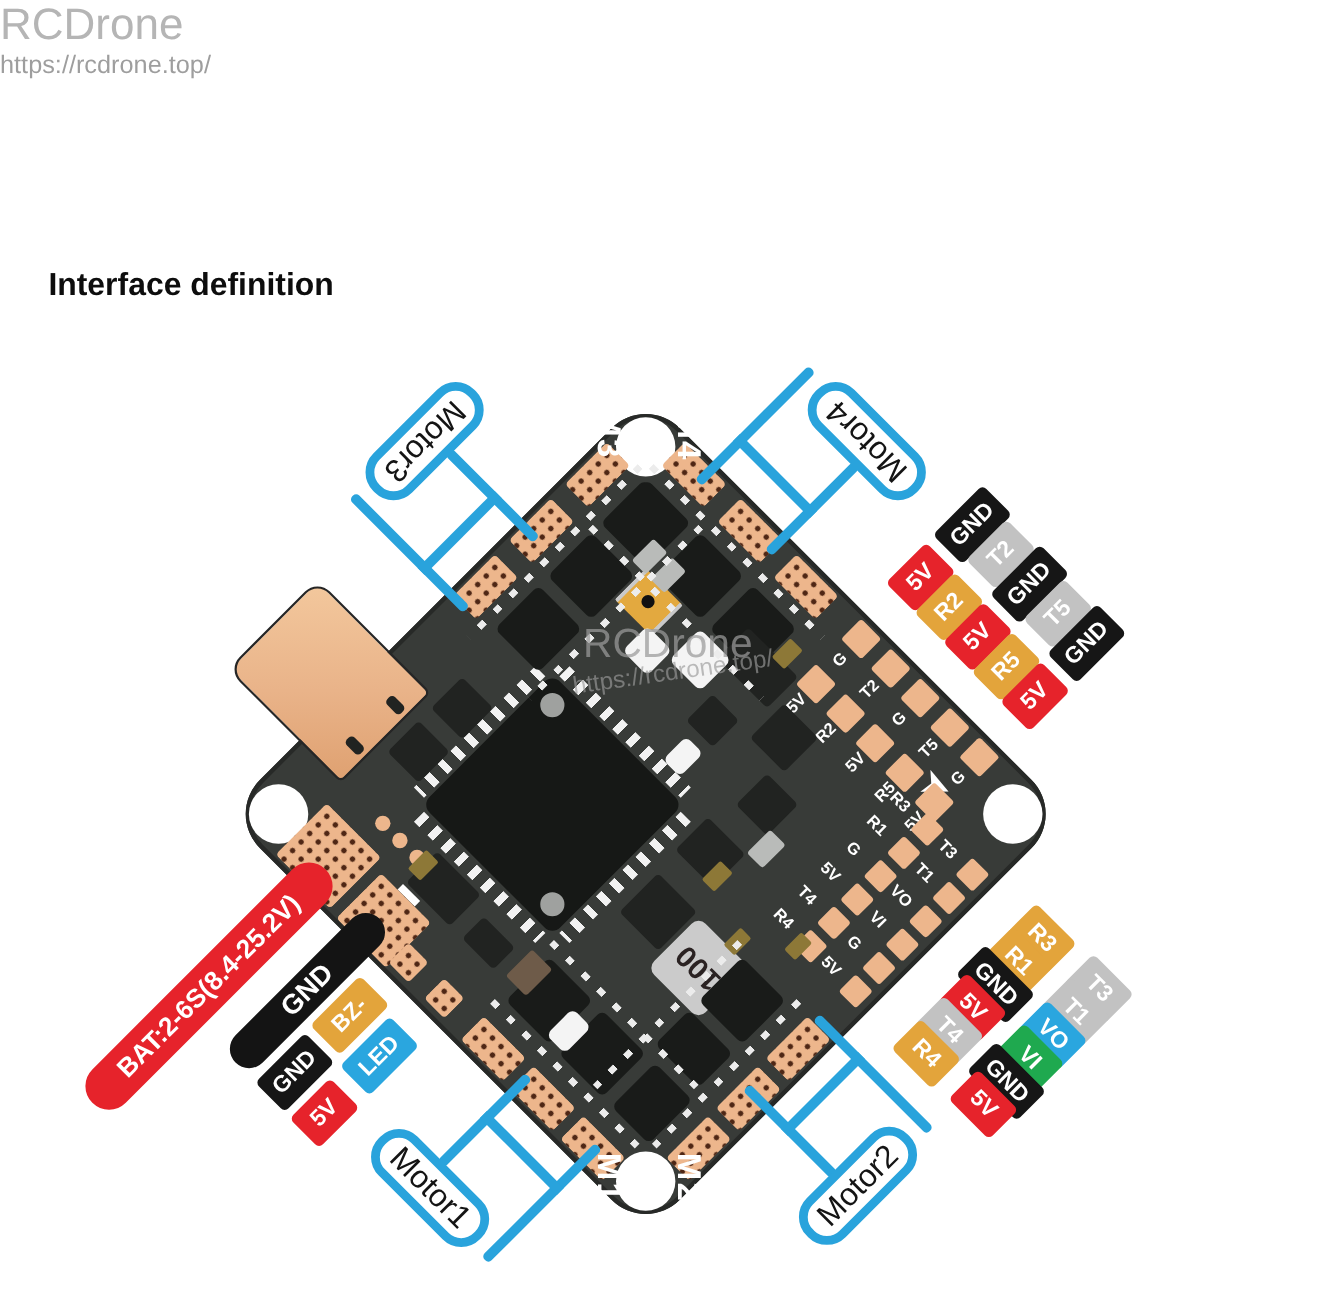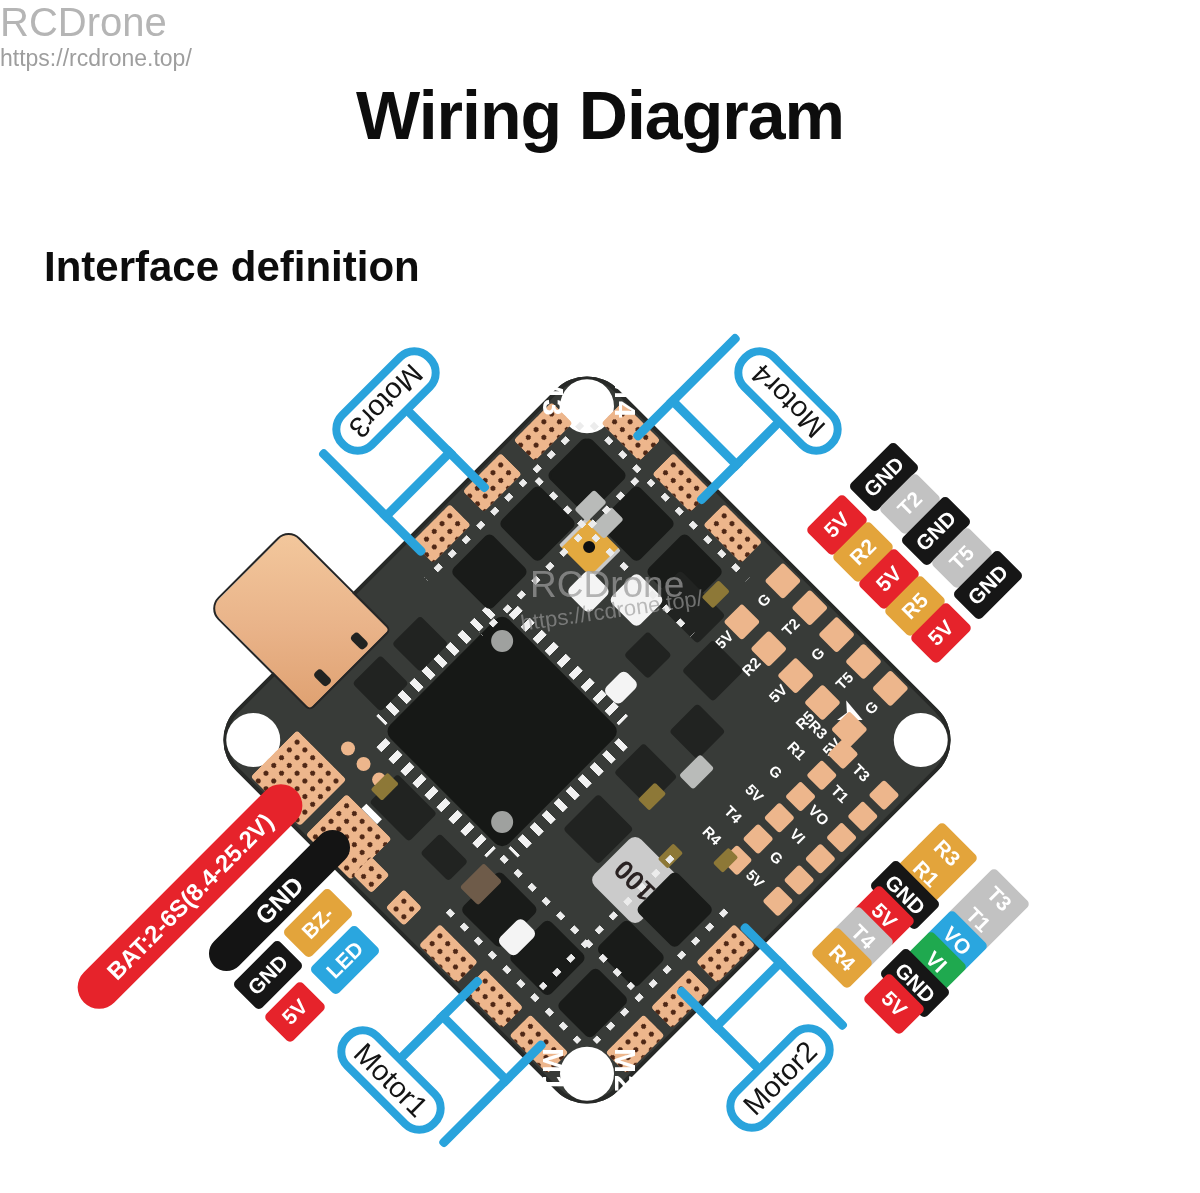--- a/index.html
+++ b/index.html
@@ -1,21 +1,21 @@
 <!DOCTYPE html>
 <html><head>
 <meta charset="utf-8">
 <style>
   html,body{margin:0;padding:0;background:#fff;}
   .page{position:relative;width:1200px;height:1193px;background:#fff;overflow:hidden;
         font-family:"Liberation Sans",sans-serif;}
   
   .title{position:absolute;left:0;top:76px;width:1200px;text-align:center;
          font-size:68px;font-weight:bold;color:#0d0d0d;letter-spacing:-1px;}
-  .subtitle{position:absolute;left:44px;top:243px;font-size:42px;font-weight:bold;color:#0d0d0d;}
+  .subtitle{position:absolute;left:44px;top:243px;font-size:29px;font-weight:bold;color:#0d0d0d;}
   
   #board{position:absolute;left:317px;top:470px;width:540px;height:540px;
          transform:rotate(45deg);background:#383B38;border-radius:44px;
          box-shadow:inset 0 0 0 4px #272927;z-index:1;}
   #board *{position:absolute;}
   .hole{width:54px;height:54px;border-radius:50%;background:#fff;}
   .pad{background:#EDB68C;border-radius:3px;}
   .dotted{background-color:#EDB68C;
           background-image:radial-gradient(circle,#4f2715 2.2px,transparent 2.8px);
           background-size:11px 11px;background-position:3px 3px;border-radius:4px;}
@@ -77,21 +77,20 @@
   .wm1{left:530px;top:564px;font-size:37px;opacity:.72;}
   .wm1b{left:520px;top:598px;font-size:22px;transform:rotate(-8deg);opacity:.65;}
   .wm2{left:866px;top:1006px;font-size:40px;color:#b5b5b5;z-index:5;}
   .wm2b{left:985px;top:1133px;font-size:23px;color:#9e9e9e;z-index:5;}
 </style>
 </head>
 <body>
 
 <div class="page">
 
-  <div class="title">Wiring Diagram</div>
   <div class="subtitle">Interface definition</div>
 
   <div id="board">
 
     <div class="hole" style="left:7px;top:7px;"></div>
     <div class="hole" style="left:479px;top:7px;"></div>
     <div class="hole" style="left:479px;top:479px;"></div>
     <div class="hole" style="left:7px;top:479px;"></div>
 
     <div class="usb"></div>

